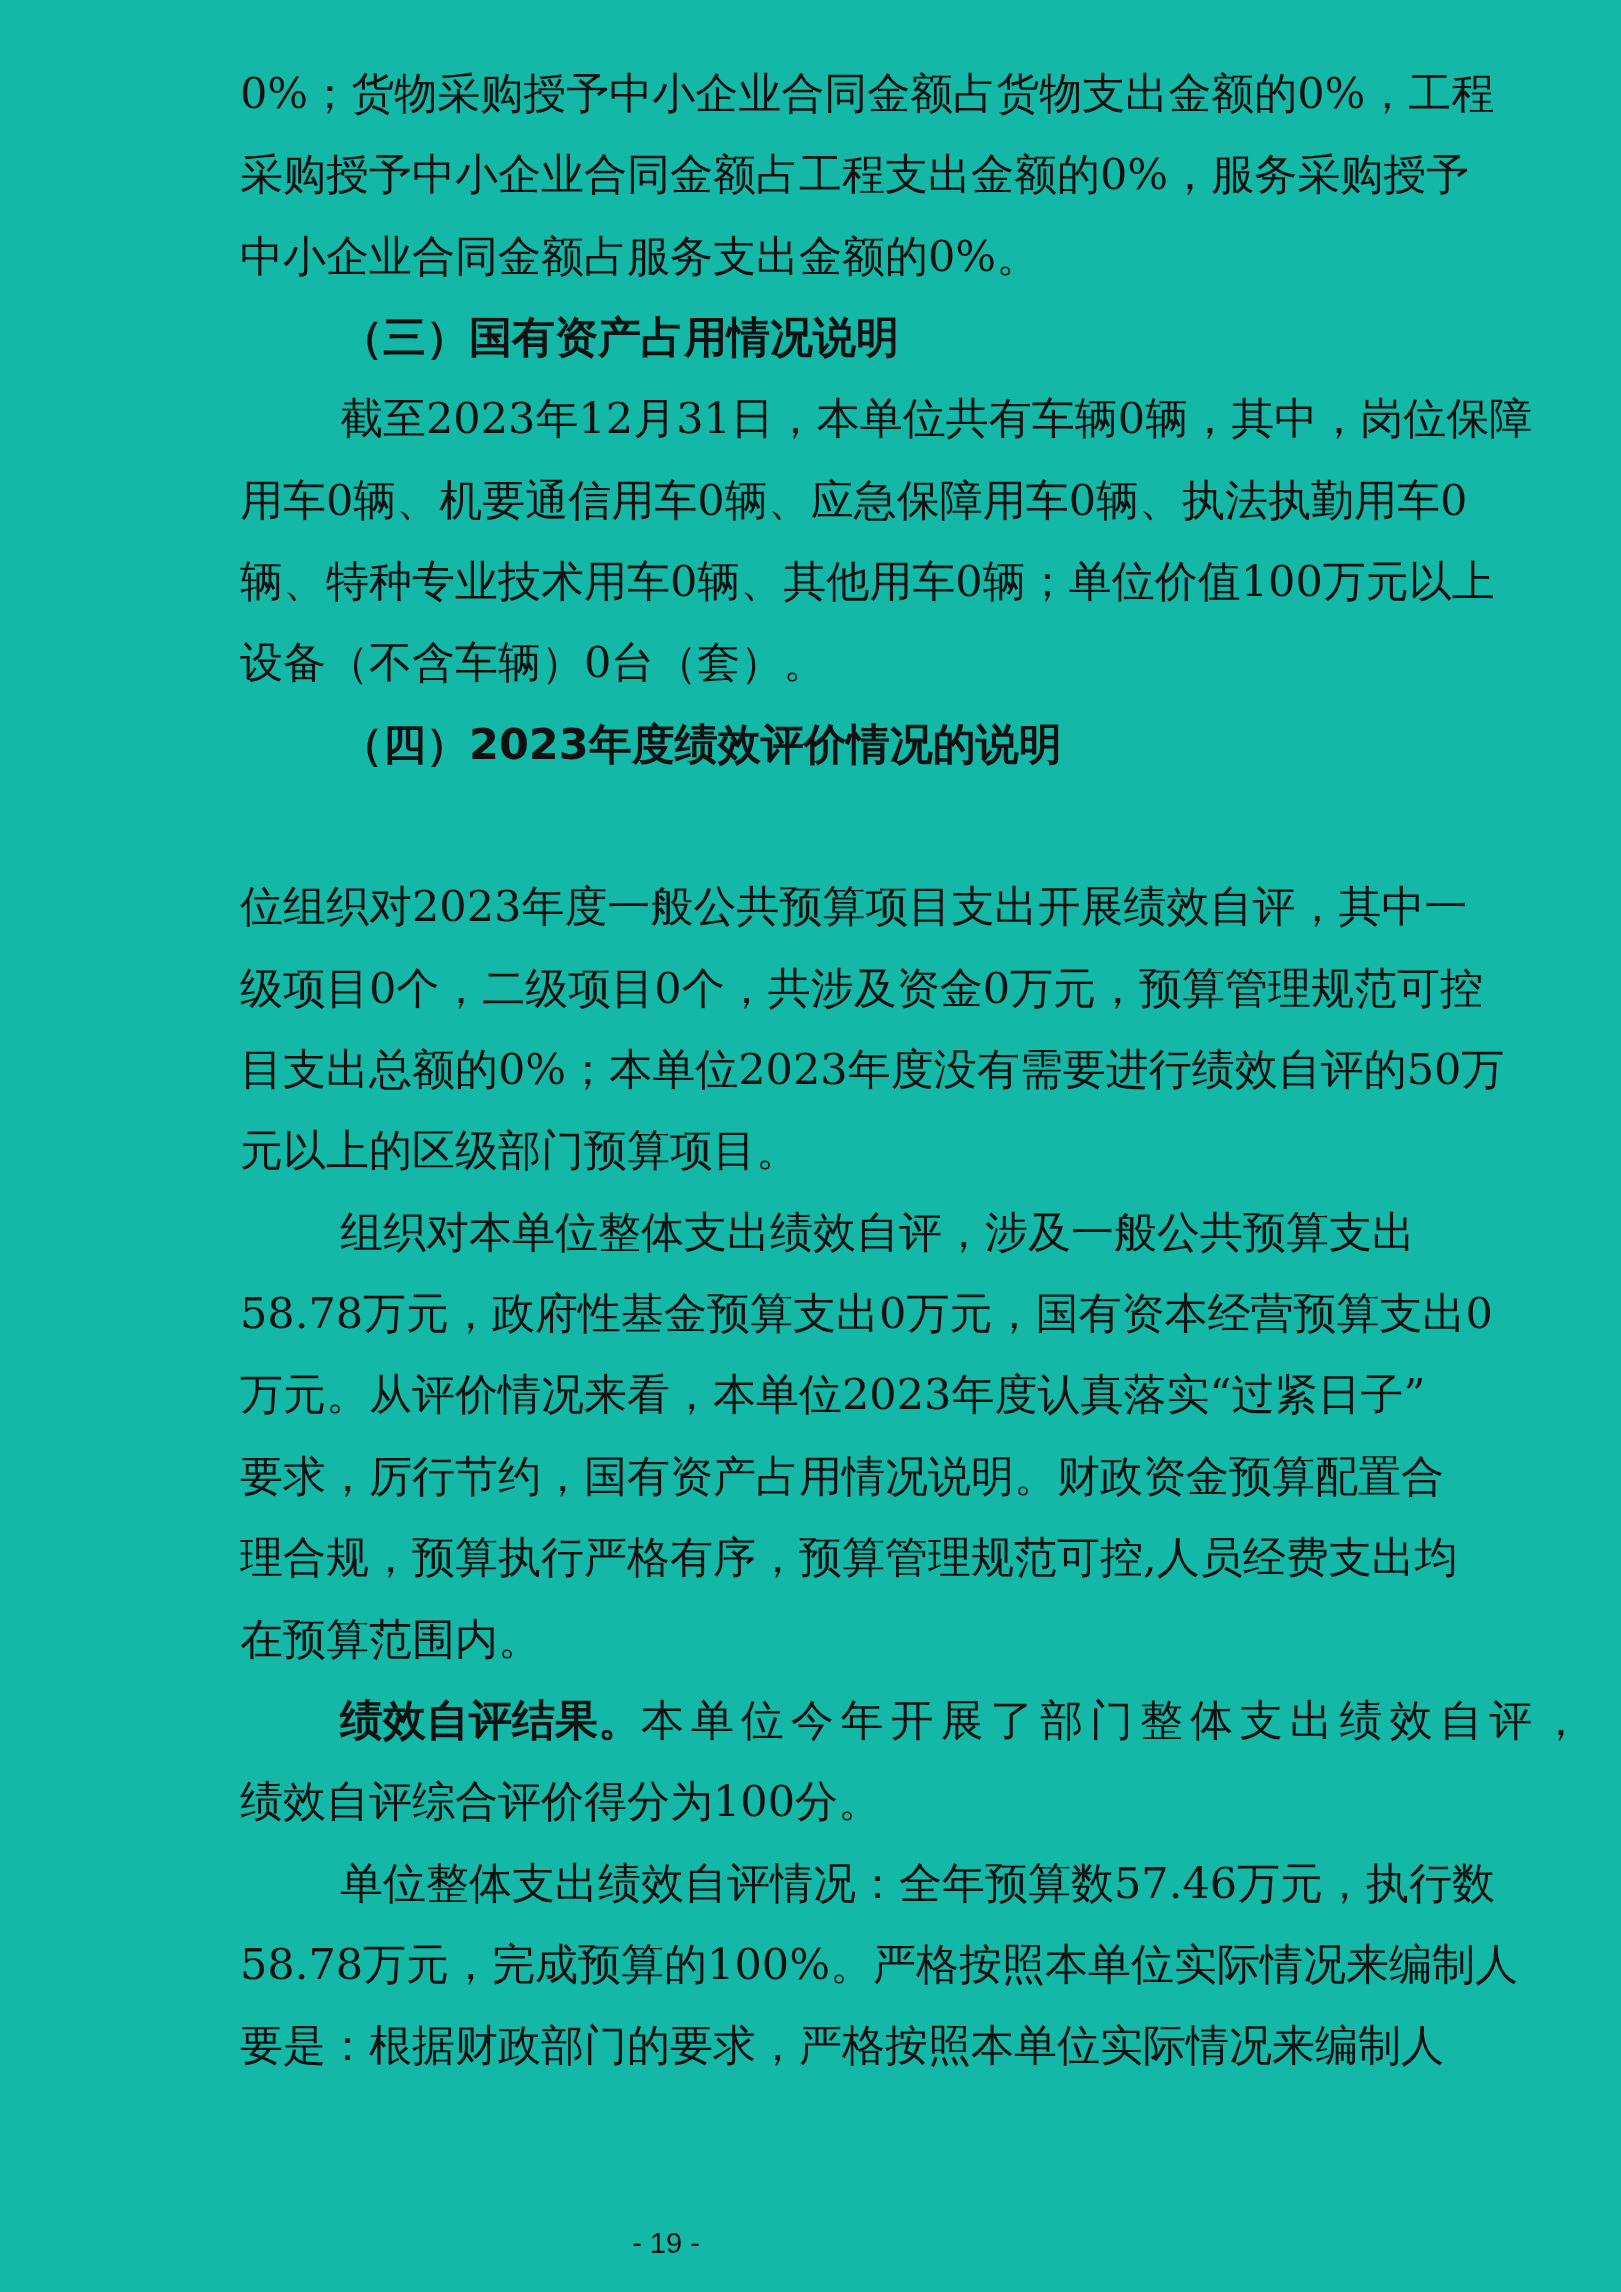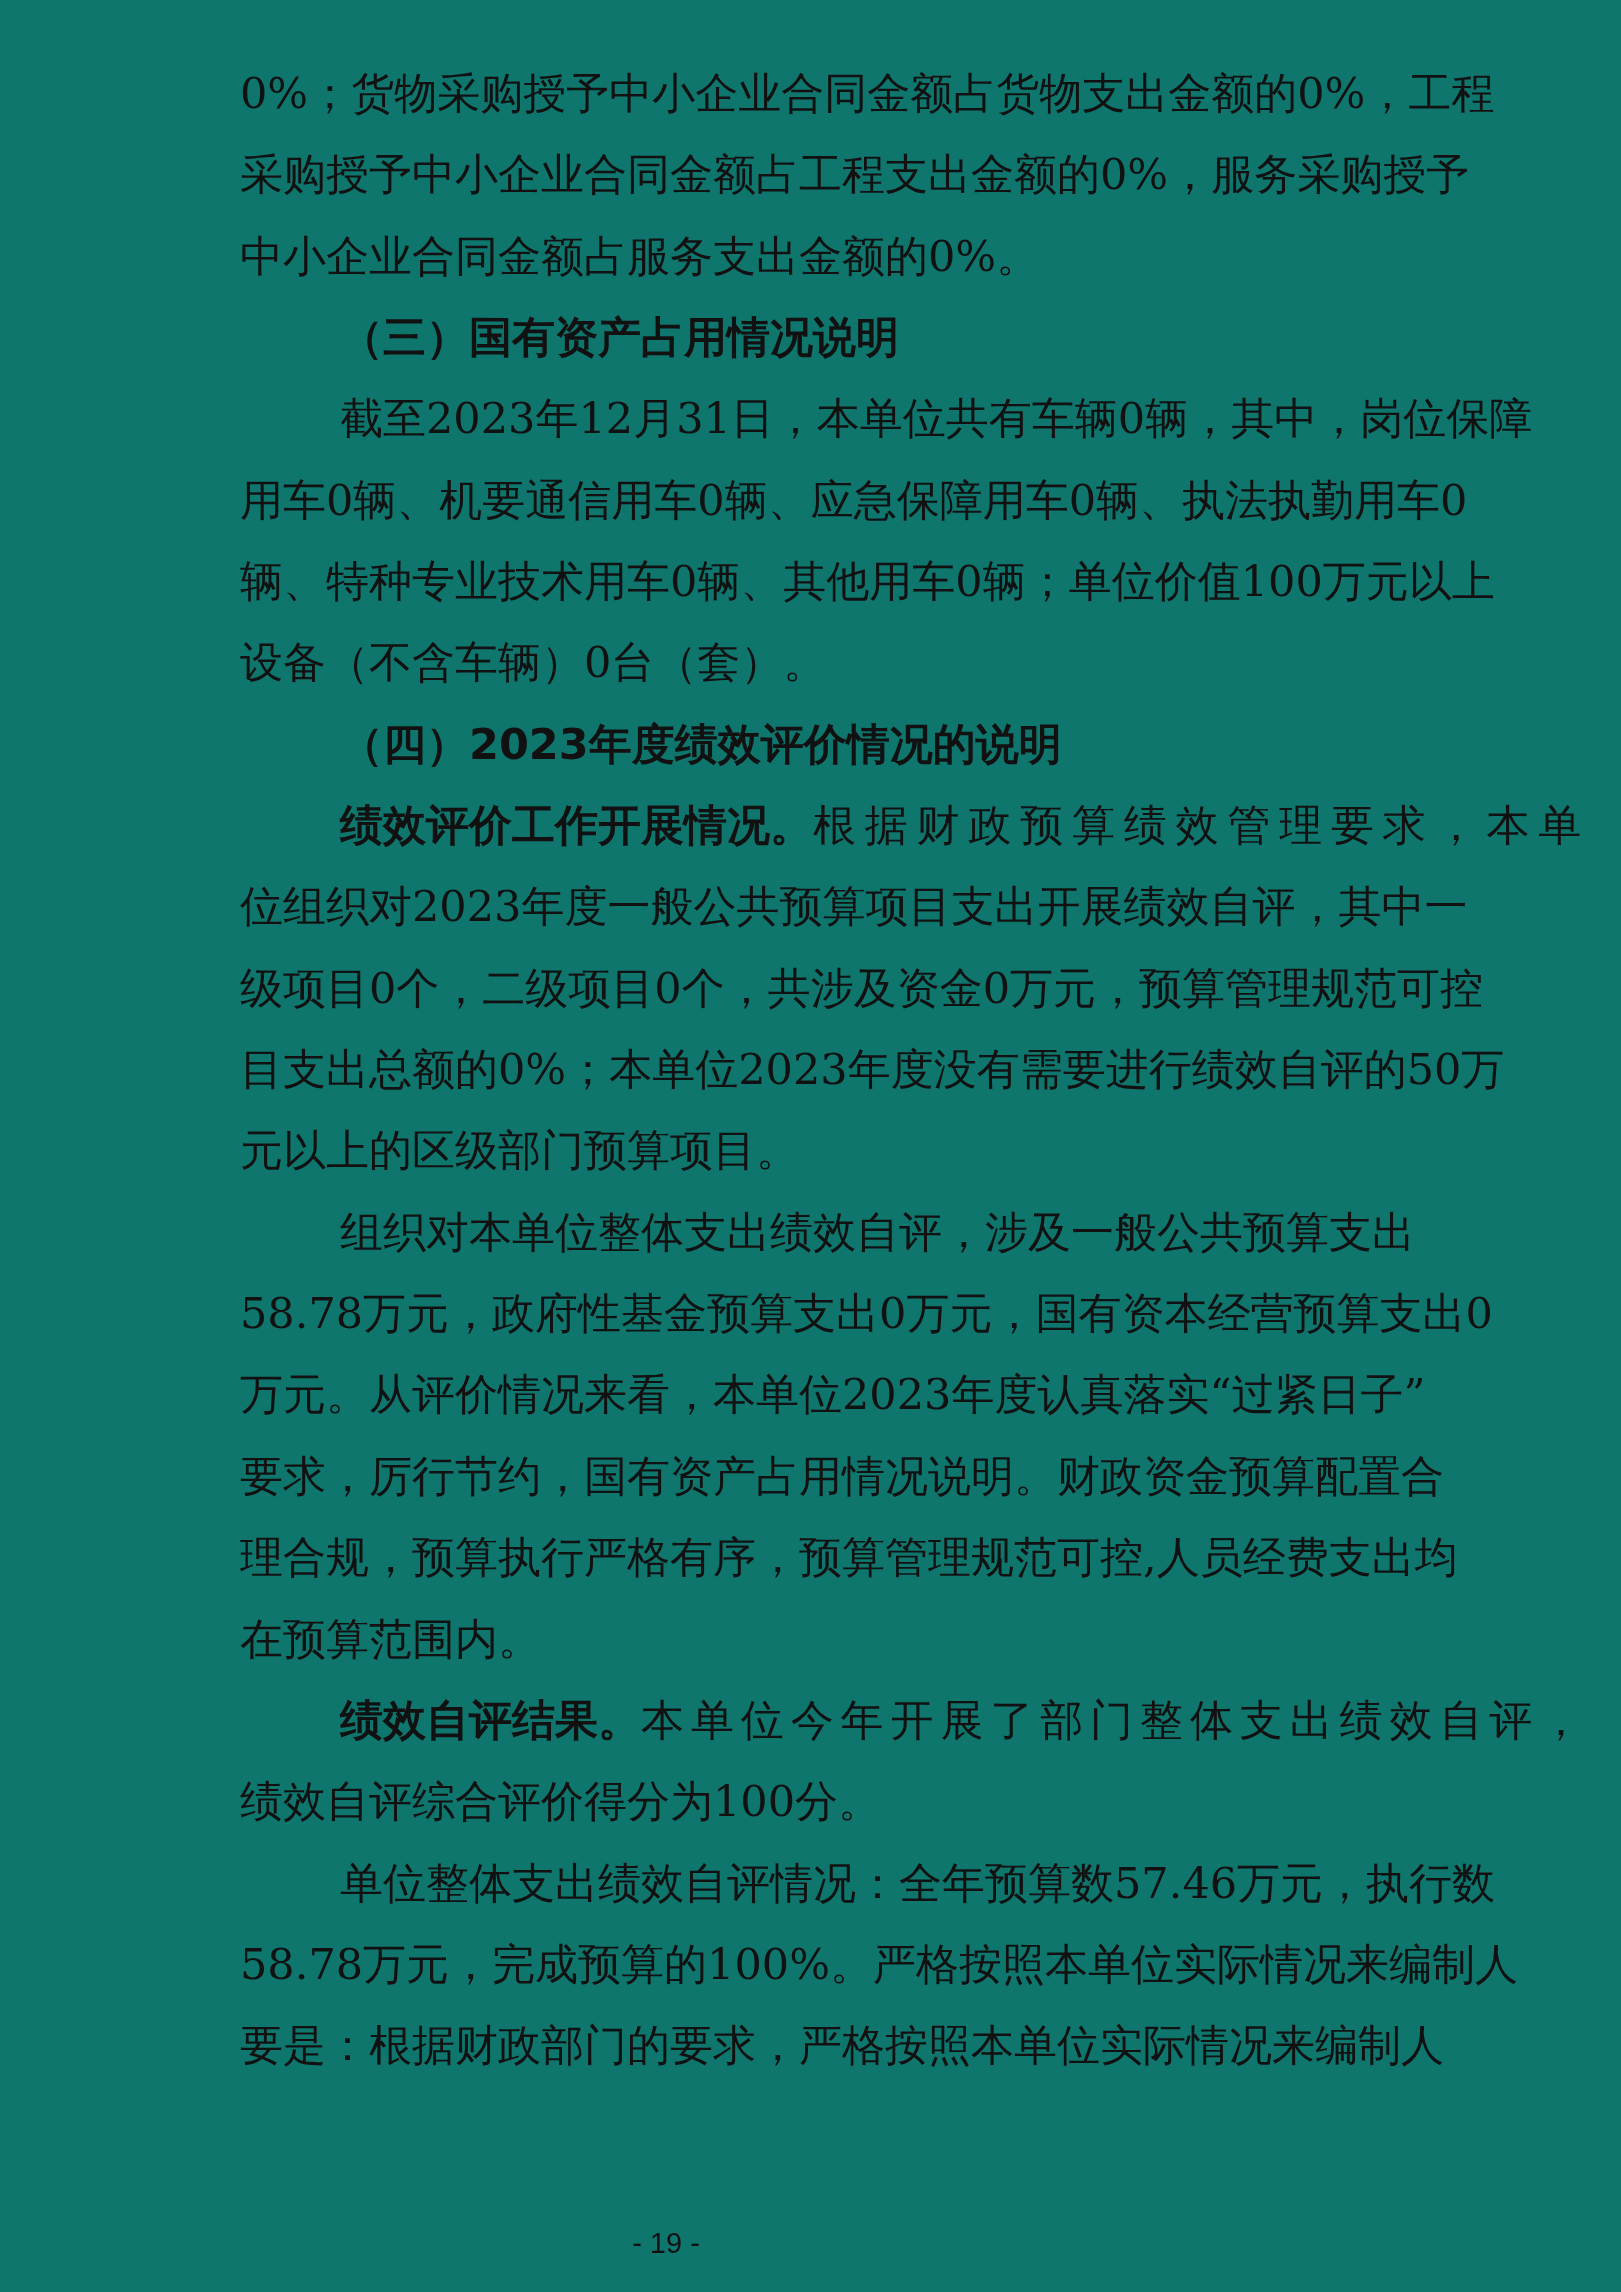--- a/index.html
+++ b/index.html
@@ -1,17 +1,17 @@
 <!DOCTYPE html>
 <html><head>
   <meta charset="utf-8">
   <style>
     html, body { margin: 0; padding: 0; background: #ffffff; }
     body { width: 1621px; height: 2293px; position: relative; overflow: hidden; }
-    .page { position: absolute; left: 0; top: 0; width: 1621px; height: 2293px; background: #0f766e; }
+    .page { position: absolute; left: 0; top: 0; width: 1621px; height: 2293px; background: #14b8a6; }
     .line {
       position: absolute;
       left: 240px;
       width: 1159px;
       height: 69px;
       font-family: "DejaVu Serif", "Liberation Serif", serif;
       font-size: 43px;
       line-height: 69px;
       color: #111;
       white-space: nowrap;
@@ -49,24 +49,20 @@
 
   <div class="line indent heading" style="top:303px">（三）国有资产占用情况说明</div>
 
   <div class="line indent" style="top:384px">截至2023年12月31日，本单位共有车辆0辆，其中，岗位保障</div>
   <div class="line" style="top:466px">用车0辆、机要通信用车0辆、应急保障用车0辆、执法执勤用车0</div>
   <div class="line" style="top:547px">辆、特种专业技术用车0辆、其他用车0辆；单位价值100万元以上</div>
   <div class="line last" style="top:628px">设备（不含车辆）0台（套）。</div>
 
   <div class="line indent heading" style="top:710px">（四）2023年度绩效评价情况的说明</div>
 
-  <div class="line indent" style="top:791px; text-align-last: justify; display:flex; justify-content:space-between;">
-    <span class="bold">绩效评价工作开展情况。</span>
-    <span style="letter-spacing:8.8px;">根据财政预算绩效管理要求，本单</span>
-  </div>
   <div class="line" style="top:872px">位组织对2023年度一般公共预算项目支出开展绩效自评，其中一</div>
   <div class="line" style="top:954px">级项目0个，二级项目0个，共涉及资金0万元，预算管理规范可控</div>
   <div class="line" style="top:1035px">目支出总额的0%；本单位2023年度没有需要进行绩效自评的50万</div>
   <div class="line last" style="top:1116px">元以上的区级部门预算项目。</div>
 
   <div class="line indent" style="top:1198px">组织对本单位整体支出绩效自评，涉及一般公共预算支出</div>
   <div class="line" style="top:1279px">58.78万元，政府性基金预算支出0万元，国有资本经营预算支出0</div>
   <div class="line" style="top:1360px">万元。从评价情况来看，本单位2023年度认真落实“过紧日子”</div>
   <div class="line" style="top:1442px">要求，厉行节约，国有资产占用情况说明。财政资金预算配置合</div>
   <div class="line last" style="top:1605px">在预算范围内。</div>

